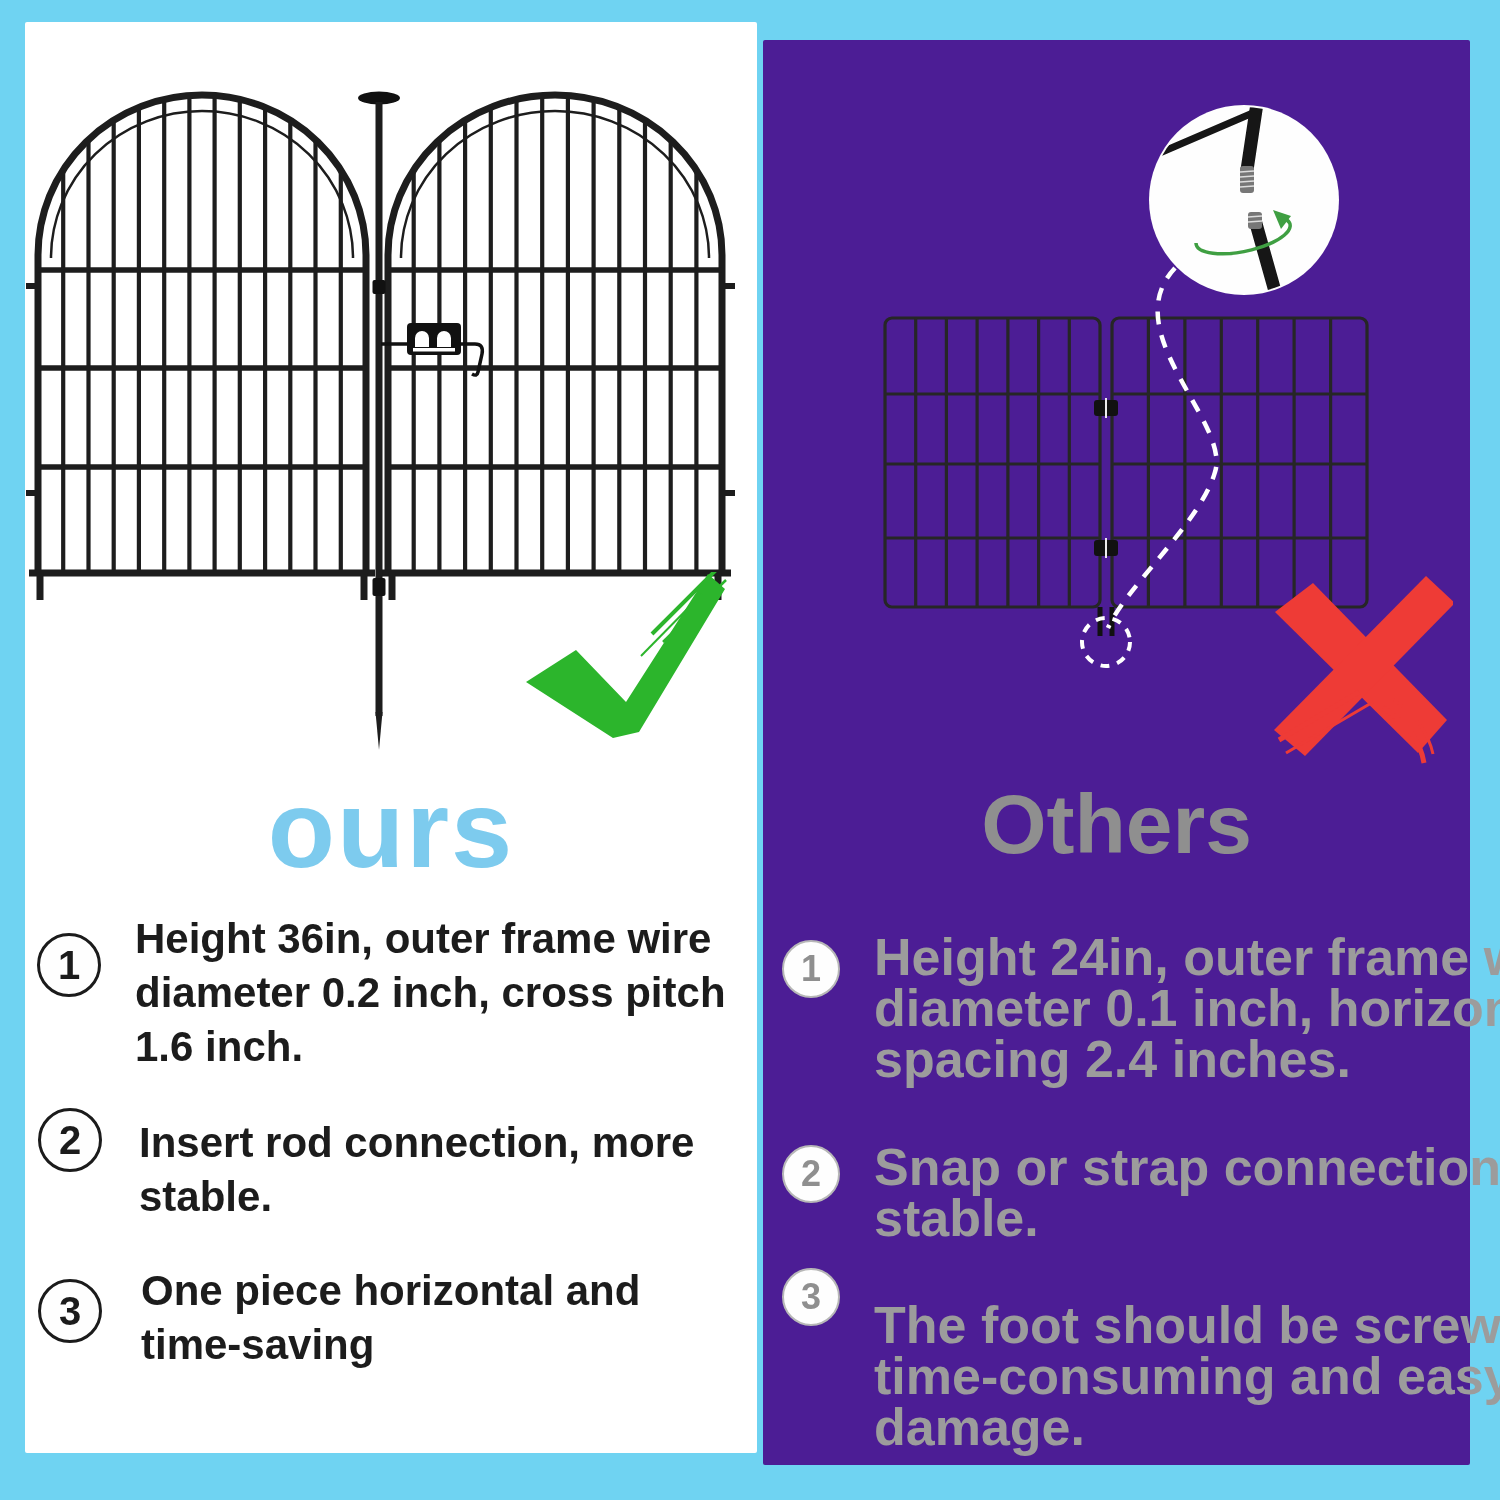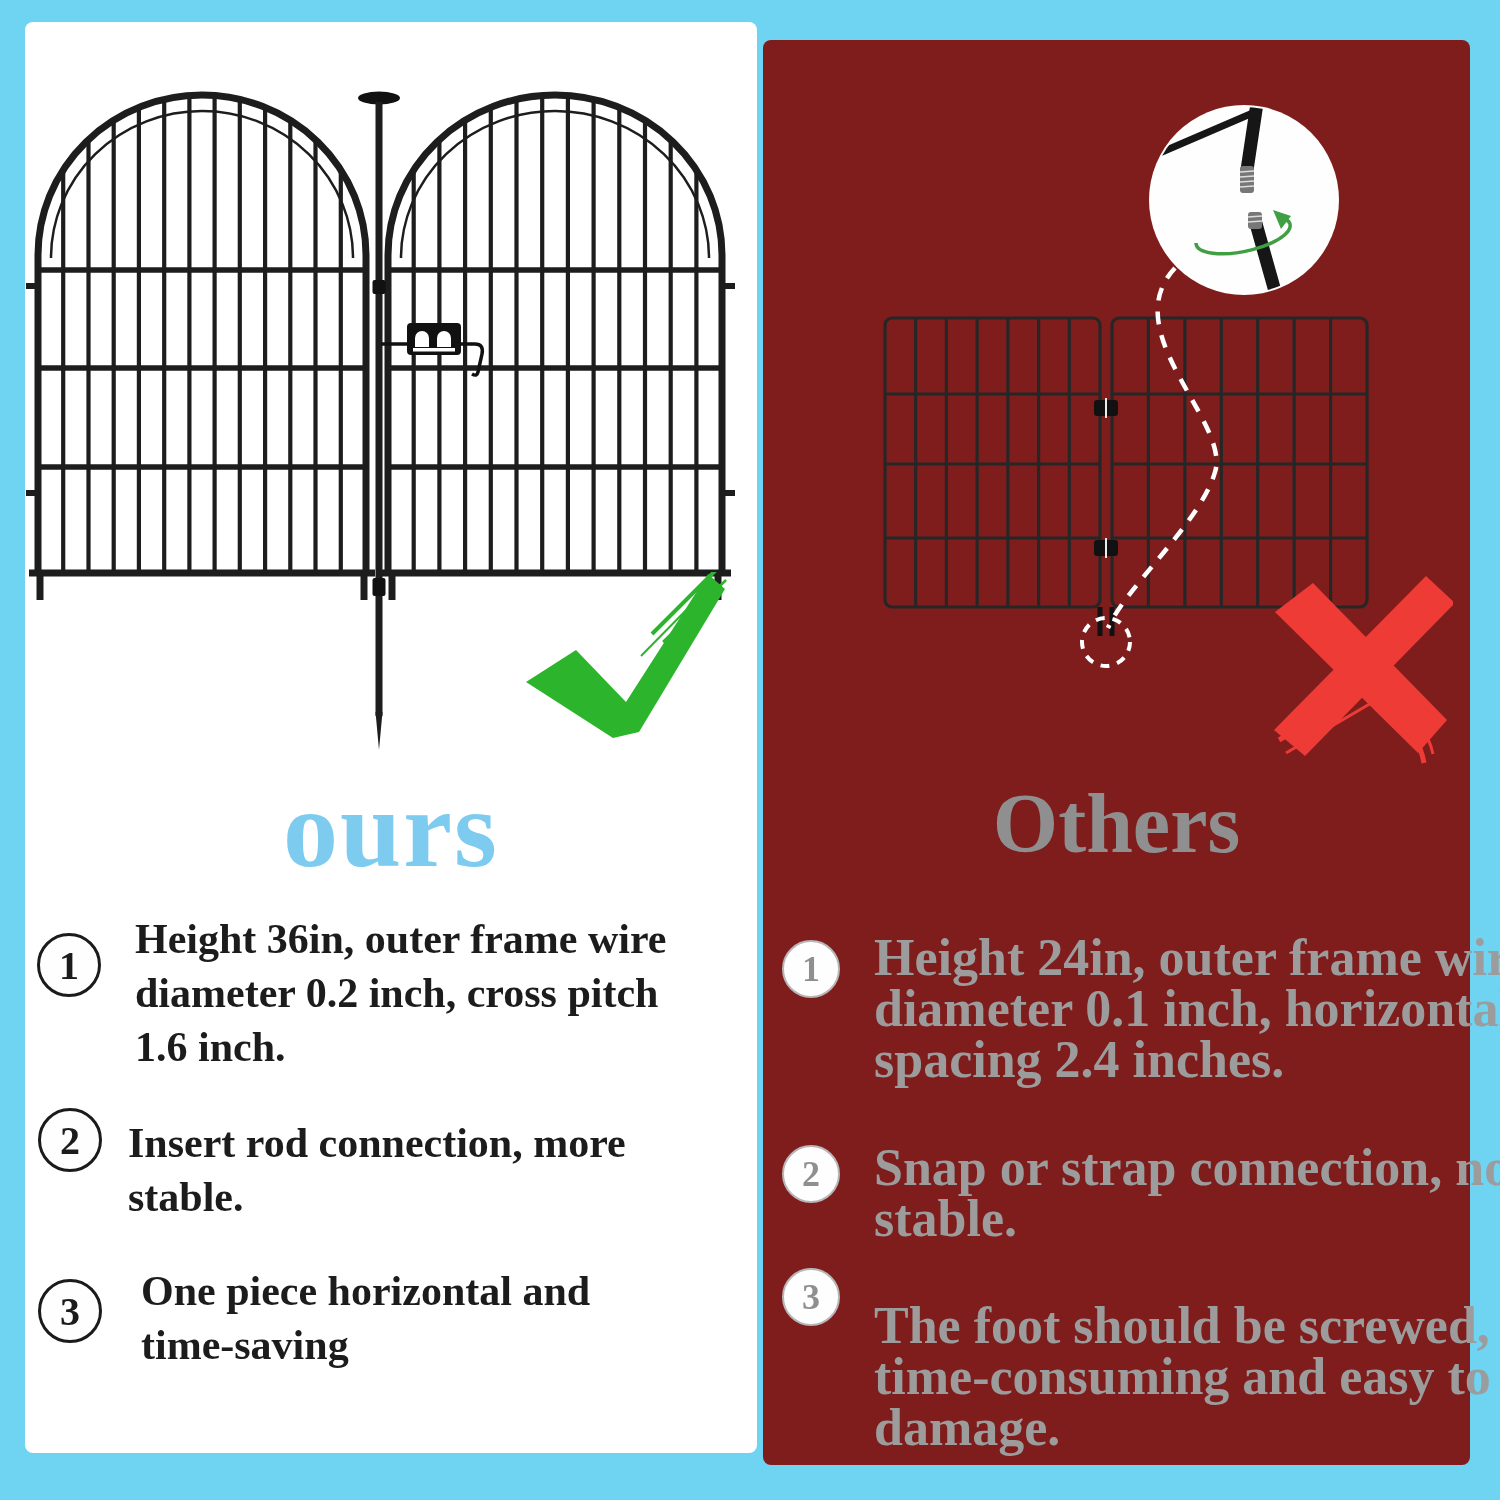--- a/index.html
+++ b/index.html
@@ -1,23 +1,23 @@
 <!DOCTYPE html>
 <html><head>
 <meta charset="utf-8">
 <style>
   html,body{margin:0;padding:0;}
   body{
     width:1500px;height:1500px;overflow:hidden;position:relative;
     font-family:"Liberation Sans", sans-serif;
     background:#6fd3f2;
   }
-  .card{position:absolute;background:#fff;border-radius:8px;font-family:Liberation Serif, serif;}
+  .card{position:absolute;background:#fff;border-radius:2px;}
   .card-ours{left:25px;top:22px;width:732px;height:1431px;}
-  .card-others{left:763px;top:40px;width:707px;height:1425px;background:#7f1d1d;}
+  .card-others{left:763px;top:40px;width:707px;height:1425px;background:#4c1d95;}
   .illu{position:absolute;left:0;top:0;}
   .verdict{position:absolute;}
   .panel-title{
     position:absolute;left:0;right:0;text-align:center;
     font-weight:bold;line-height:1;white-space:pre;
   }
   .title-ours{top:752px;font-size:110px;color:#7dcbee;letter-spacing:2px;}
   .title-others{top:742px;font-size:84px;color:#8f8f8f;}
   .badge{
     position:absolute;border-radius:50%;background:#fefefe;
@@ -124,21 +124,21 @@
   <div class="panel-title title-ours">ours</div>
 
   <div>
     <div class="badge badge-ours" style="left:12px;top:911px">1</div>
     <div class="item-text text-ours" style="left:110px;top:890px">Height 36in, outer frame wire
 diameter 0.2 inch, cross pitch
 1.6 inch.</div>
   </div>
   <div>
     <div class="badge badge-ours" style="left:13px;top:1086px">2</div>
-    <div class="item-text text-ours" style="left:103px;top:1094px">Insert rod connection, more
+    <div class="item-text text-ours" style="left:114px;top:1094px">Insert rod connection, more
 stable.</div>
   </div>
   <div>
     <div class="badge badge-ours" style="left:13px;top:1257px">3</div>
     <div class="item-text text-ours" style="left:116px;top:1242px">One piece horizontal and
 time-saving</div>
   </div>
 </div>
 
 <div class="card card-others">

